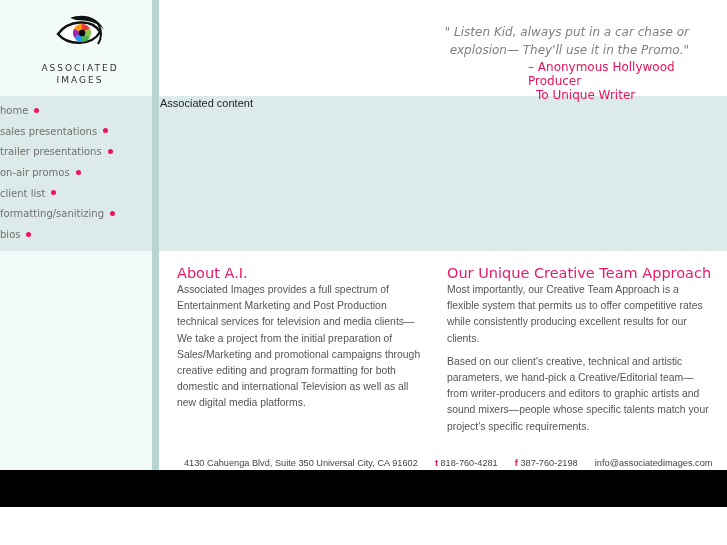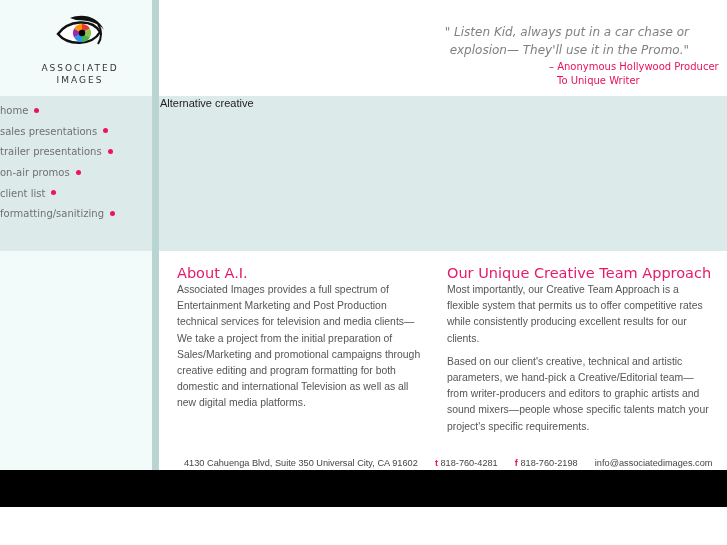--- a/index.html
+++ b/index.html
@@ -10,21 +10,21 @@
   .nav-band { position:absolute; left:0; top:96px; width:727px; height:155px; background:#dcebe9; }
   .divider-over { position:absolute; left:152px; top:96px; width:7px; height:155px; background:#b9d5d1; }
 
   .logo { position:absolute; left:30px; top:12px; width:100px; height:76px; text-align:center; }
   .logo svg { display:block; margin:0 auto; }
   .logo-text { font-family:"DejaVu Sans", sans-serif; font-size:9px; letter-spacing:2px; color:#333; line-height:12px; margin-top:10px; }
 
   .quote { position:absolute; right:38px; top:23px; text-align:right; font-style:italic;
            font-size:12px; line-height:18px; color:#808080; font-family:"DejaVu Sans", sans-serif; font-weight:300; }
   .quote-line { display:block; }
-  .attrib { position:absolute; left:528px; top:60px; font-size:10px; line-height:14px; color:#e8115a; font-family:"DejaVu Sans", sans-serif;margin-left:21px; }
+  .attrib { position:absolute; left:528px; top:60px; font-size:12px; line-height:14px; color:#e8115a; font-family:"DejaVu Sans", sans-serif; }
   .attrib span { display:block; }
   .attrib .l2 { padding-left:8px; }
 
   .alt-content { position:absolute; left:160px; top:97px; font-size:11px; color:#222; }
 
   .nav { position:absolute; right:575px; top:104px; width:152px; text-align:left; }
   .nav-item { display:block; height:20.7px; line-height:14px; font-size:10px; color:#707070;
               font-family:"DejaVu Sans", sans-serif; text-decoration:none; cursor:pointer; white-space:nowrap; }
   .nav-item .dot { display:inline-block; width:5px; height:5px; border-radius:50%; background:#ef1260;
                    margin-left:6px; vertical-align:middle; position:relative; top:-1px; }
@@ -79,47 +79,48 @@
 
 <div class="quote">
   <span class="quote-line">" Listen Kid, always put in a car chase or</span>
   <span class="quote-line">explosion— They'll use it in the Promo."</span>
 </div>
 <div class="attrib">
   <span>– Anonymous Hollywood Producer</span>
   <span class="l2">To Unique Writer</span>
 </div>
 
-<div class="alt-content">Alternative creative</div>
+<div class="alt-content">Associated content</div>
 
 <nav class="nav">
   <a class="nav-item"><span>home</span><span class="dot"></span></a>
   <a class="nav-item"><span>sales presentations</span><span class="dot"></span></a>
   <a class="nav-item"><span>trailer presentations</span><span class="dot"></span></a>
   <a class="nav-item"><span>on-air promos</span><span class="dot"></span></a>
   <a class="nav-item"><span>client list</span><span class="dot"></span></a>
   <a class="nav-item"><span>formatting/sanitizing</span><span class="dot"></span></a>
+  <a class="nav-item"><span>bios</span><span class="dot"></span></a>
 </nav>
 
 <section class="col col-left">
   <h2>About A.I.</h2>
   <p>Associated Images provides a full spectrum of Entertainment Marketing and Post Production technical services for television and media clients—We take a project from the initial preparation of Sales/Marketing and promotional campaigns through creative editing and program formatting for both domestic and international Television as well as all new digital media platforms.</p>
 </section>
 
 <section class="col col-right">
   <h2>Our Unique Creative Team Approach</h2>
   <p>Most importantly, our Creative Team Approach is a flexible system that permits us to offer competitive rates while consistently producing excellent results for our clients.</p>
   <p>Based on our client's creative, technical and artistic parameters, we hand-pick a Creative/Editorial team—from writer-producers and editors to graphic artists and sound mixers—people whose specific talents match your project's specific requirements.</p>
 </section>
 
 <div class="footer">
   <span>4130 Cahuenga Blvd, Suite 350 Universal City, CA 91602</span>
   <span class="sep"></span>
   <span class="tag">t</span>
   <span>818-760-4281</span>
   <span class="sep"></span>
   <span class="tag">f</span>
-  <span>818-760-2198</span>
+  <span>387-760-2198</span>
   <span class="sep"></span>
   <span>info@associatedimages.com</span>
 </div>
 
 <div class="black-band"></div>
 
 </body></html>

